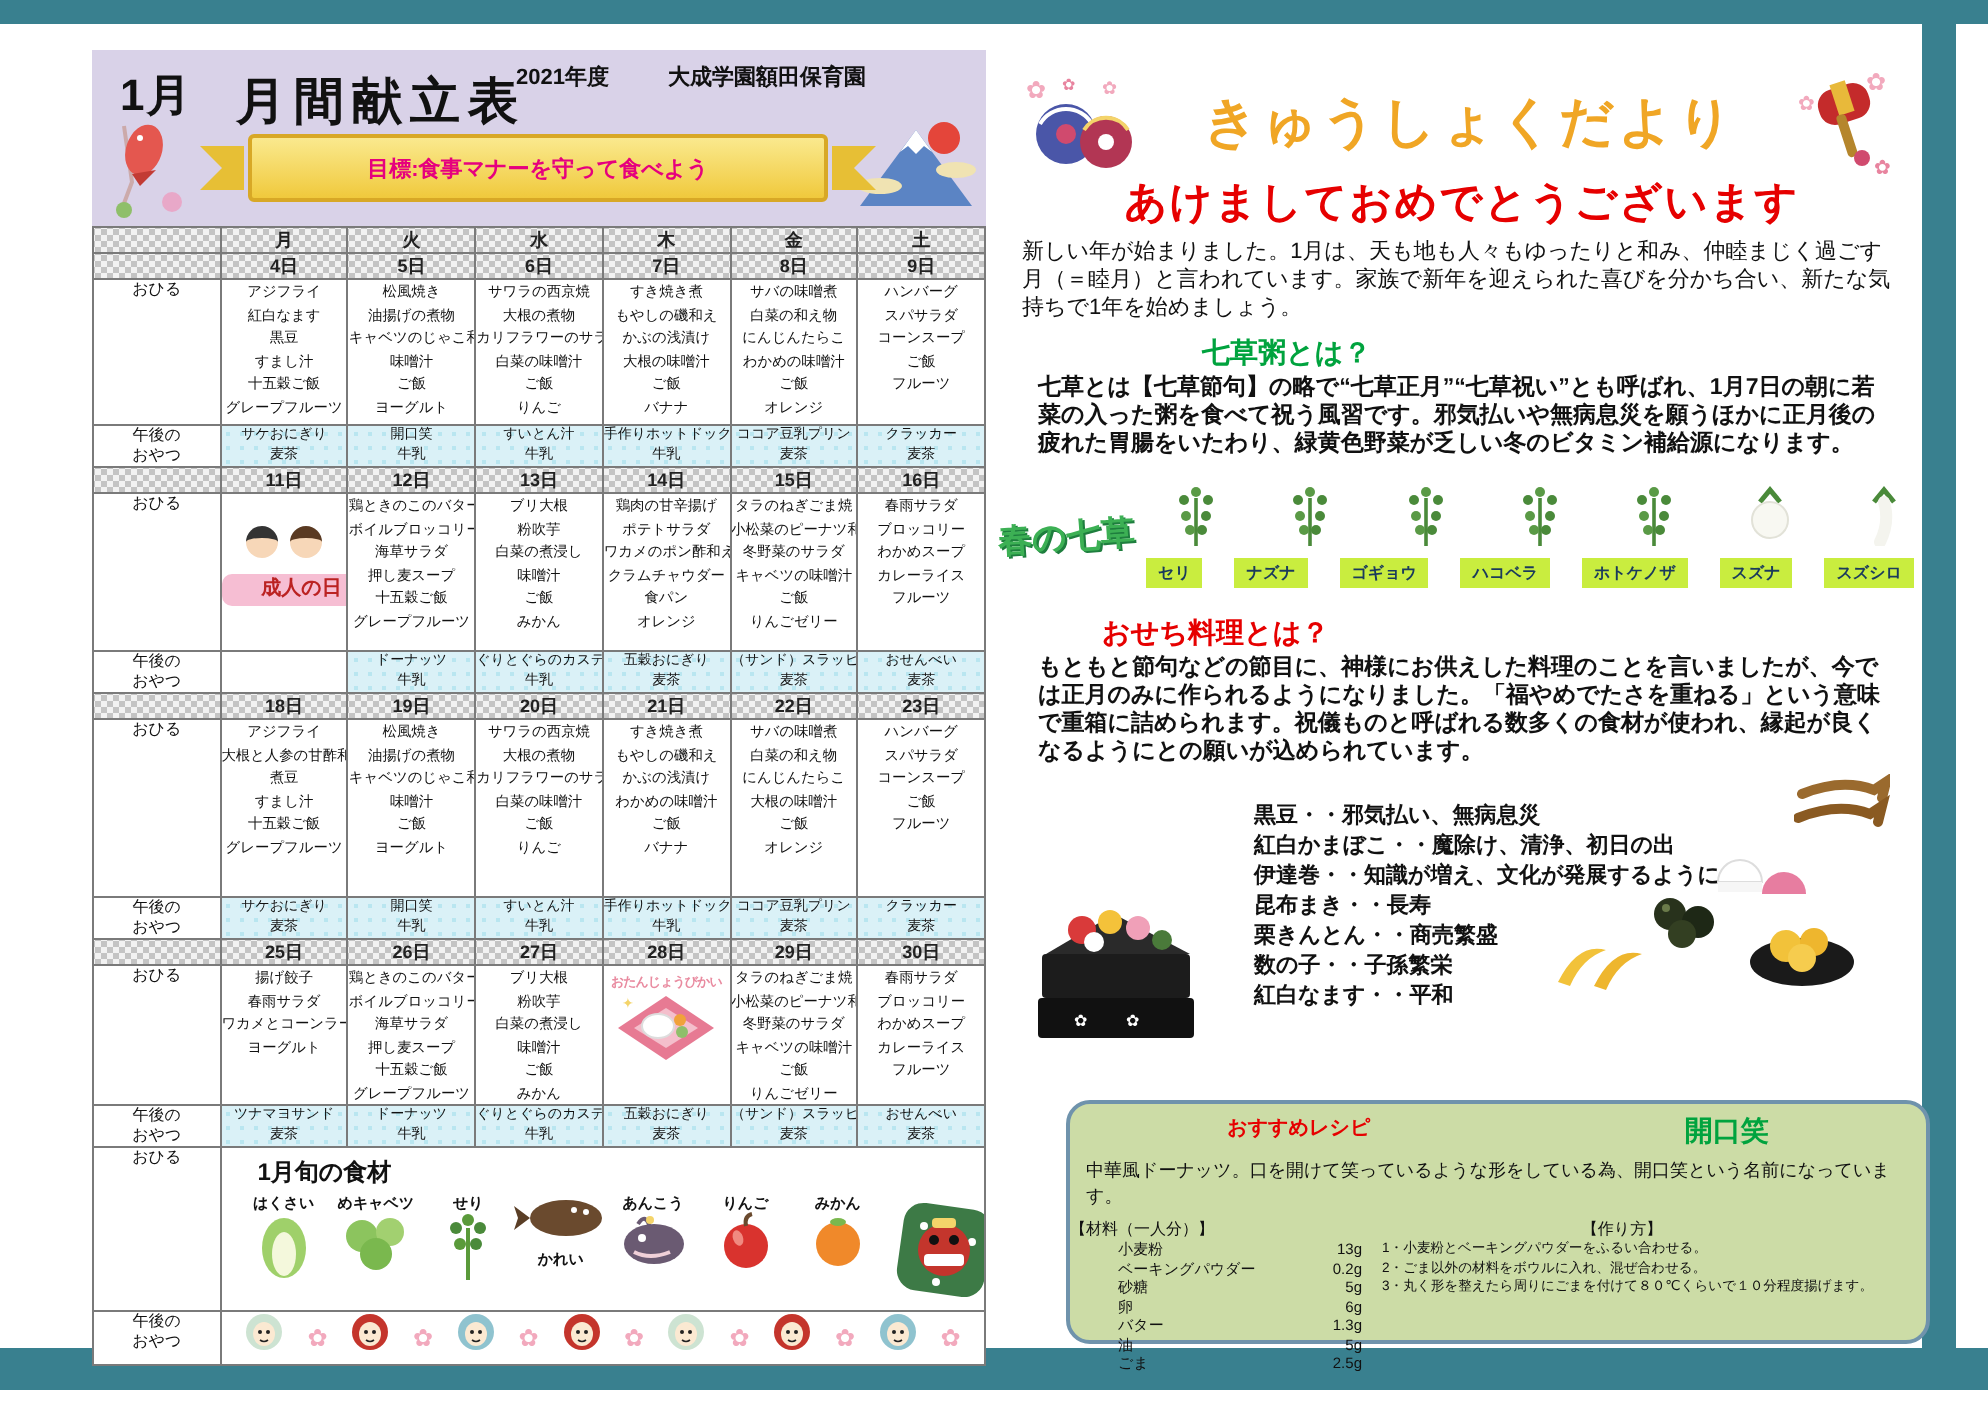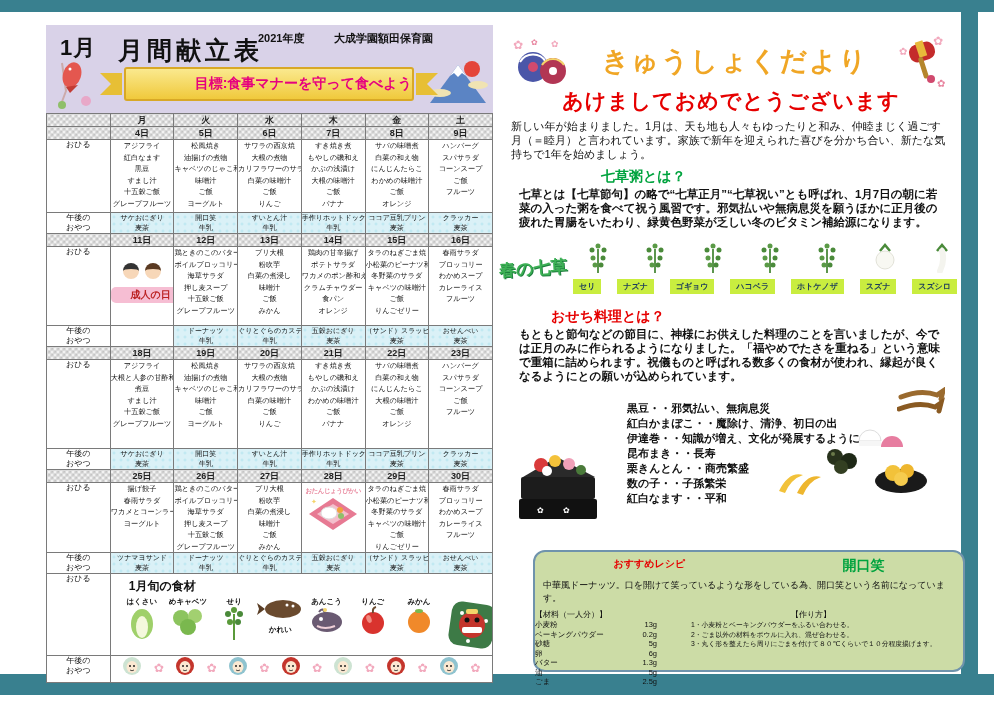--- a/index.html
+++ b/index.html
@@ -14,22 +14,22 @@
 
   
   #menu-panel{position:absolute;left:46px;top:25px;width:447px;}
   #menu-header{position:relative;height:88px;background:#d9d2e8;}
   #menu-month{position:absolute;left:14px;top:8px;font-size:22px;font-weight:bold;letter-spacing:1px;}
   #menu-title{position:absolute;left:72px;top:9px;font-size:25px;font-weight:bold;letter-spacing:4px;}
   #menu-year{position:absolute;left:212px;top:6px;font-size:11px;font-weight:bold;}
   #menu-school{position:absolute;left:288px;top:6px;font-size:11px;font-weight:bold;}
   #goal-ribbon{position:absolute;left:78px;top:42px;width:286px;height:30px;
     background:linear-gradient(#fae98e,#f0c93c);border:2px solid #d8a826;border-radius:3px;
-    display:flex;align-items:center;justify-content:flex-end;
-    font-size:14px;font-weight:bold;color:#e6007e;}
+    display:flex;align-items:center;justify-content:center;
+    font-size:11px;font-weight:bold;color:#e6007e;}
   #goal-ribbon:before,#goal-ribbon:after{content:"";position:absolute;top:4px;border:11px solid #e7bf35;}
   #goal-ribbon:before{left:-26px;border-left-color:transparent;}
   #goal-ribbon:after{right:-26px;border-right-color:transparent;}
   .deco-icon{position:absolute;}
 
   #menu-table{width:447px;border-collapse:collapse;table-layout:fixed;background:#fff;}
   #menu-table td{border:1px solid #7a7a7a;padding:0;vertical-align:top;overflow:hidden;}
   td.lbl{font-size:8px;text-align:center;vertical-align:middle;line-height:10px;}
   td.hdr{
     background-color:#f2f2f2;
@@ -83,21 +83,21 @@
   .osechi-icon{position:absolute;}
 
   #recipe-box{position:absolute;left:28px;top:525px;width:428px;height:118px;
     background:#ccdca6;border:2px solid #6f93ac;border-radius:12px;}
   #recipe-heads{display:flex;justify-content:space-around;margin-top:5px;}
   #recipe-title{font-size:10px;font-weight:bold;color:#e60000;}
   #recipe-name{font-size:14px;font-weight:bold;color:#00a33e;}
   #recipe-desc{font-size:9px;margin:4px 8px 0 8px;}
   #recipe-cols{display:flex;margin-top:4px;}
   #ing-col{width:152px;font-size:7.5px;line-height:9.5px;}
-  .ing-row{display:flex;}
+  .ing-row{display:flex;margin-left:24px;}
   .ing-name{width:92px;}
   .ing-amt{width:30px;text-align:right;}
   #steps-col{flex:1;font-size:6.8px;line-height:9.5px;padding-left:4px;}
   #ing-title,#steps-title{font-size:8px;line-height:11px;}
   #steps-title{text-align:center;width:240px;}
   .step{white-space:nowrap;}
 </style>
 </head>
 <body>
 

